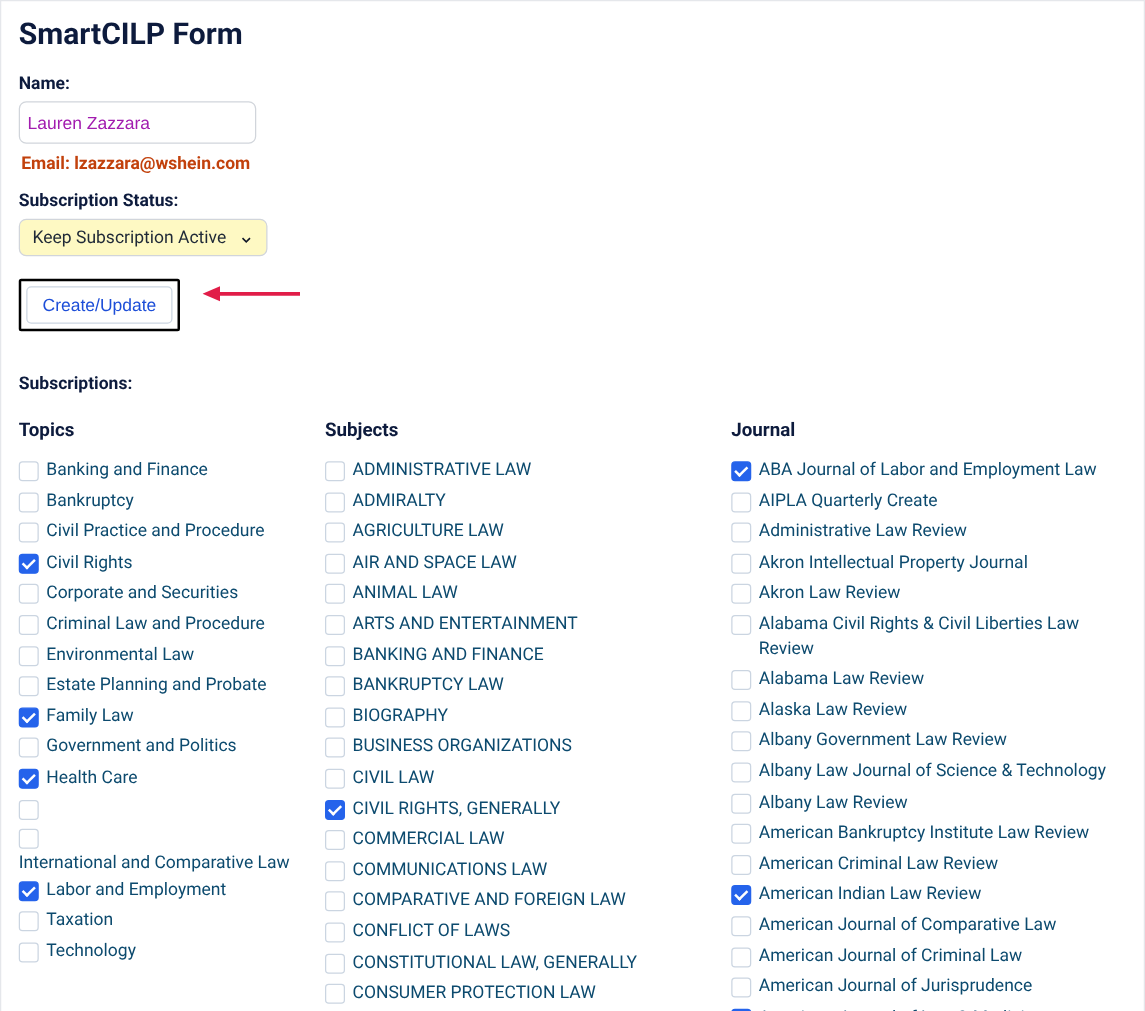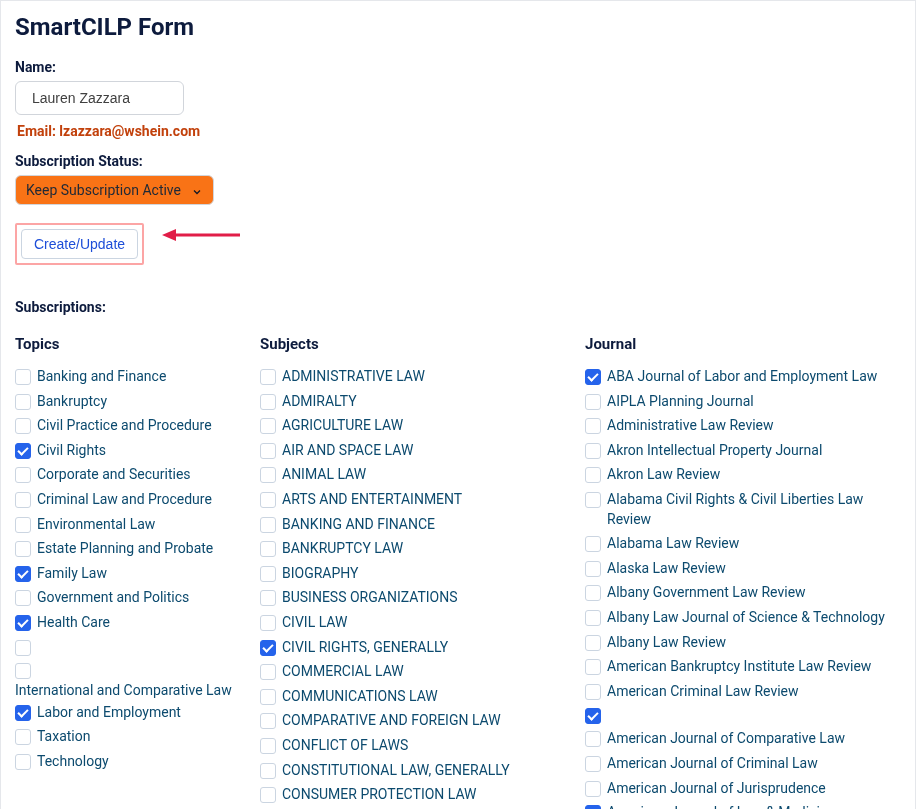--- a/index.html
+++ b/index.html
@@ -21,49 +21,49 @@
     margin: 0 0 18px 0;
     color: #0d1b3d;
   }
   .label {
     font-weight: 700;
     font-size: 14px;
     margin: 6px 0;
     color: #0d1b3d;
   }
   .name-input {
-    width: 169px;
-    padding: 8px 16px;
+    width: 190px;
+    padding: 8px 6px;
     border: 1px solid #d1d5db;
     border-radius: 6px;
     font-size: 14px;
-    color: #404040;
+    color: #a21caf;
   }
   .email-line {
     margin: 8px 0 14px 2px;
     font-size: 14px;
     color: #c2410c;
   }
   .email-line b { font-weight: 700; }
   .select-wrap {
     display: inline-flex;
     align-items: flex-end;
     border: 1px solid #d1d5db;
     border-radius: 6px;
     padding: 6px 10px;
-    background: #f97316;
+    background: #fef9c3;
     cursor: pointer;
   }
   .select-wrap span { margin-right: 10px; }
   .chev {
     width: 12px; height: 12px;
   }
   .btn-highlight {
     display: inline-block;
-    border: 2px solid #fca5a5;
+    border: 2px solid #000000;
     padding: 4px;
     margin-top: 18px;
     border-radius: 2px;
   }
   .create-btn {
     border: 1px solid #cbd5e1;
     background: #fff;
     color: #1d4ed8;
     font-size: 14px;
     padding: 6px 12px;
@@ -321,21 +321,21 @@
     </div>
     <div class="col journals">
       <div class="col-h">Journal</div>
       <div id="journals-list">
           <div class="item">
             <span class="cb checked"></span>
             <span class="item-label">ABA Journal of Labor and Employment Law</span>
           </div>
           <div class="item">
             <span class="cb"></span>
-            <span class="item-label">AIPLA Planning Journal</span>
+            <span class="item-label">AIPLA Quarterly Create</span>
           </div>
           <div class="item">
             <span class="cb"></span>
             <span class="item-label">Administrative Law Review</span>
           </div>
           <div class="item">
             <span class="cb"></span>
             <span class="item-label">Akron Intellectual Property Journal</span>
           </div>
           <div class="item">
@@ -369,20 +369,21 @@
           <div class="item">
             <span class="cb"></span>
             <span class="item-label">American Bankruptcy Institute Law Review</span>
           </div>
           <div class="item">
             <span class="cb"></span>
             <span class="item-label">American Criminal Law Review</span>
           </div>
           <div class="item">
             <span class="cb checked"></span>
+            <span class="item-label">American Indian Law Review</span>
           </div>
           <div class="item">
             <span class="cb"></span>
             <span class="item-label">American Journal of Comparative Law</span>
           </div>
           <div class="item">
             <span class="cb"></span>
             <span class="item-label">American Journal of Criminal Law</span>
           </div>
           <div class="item">

